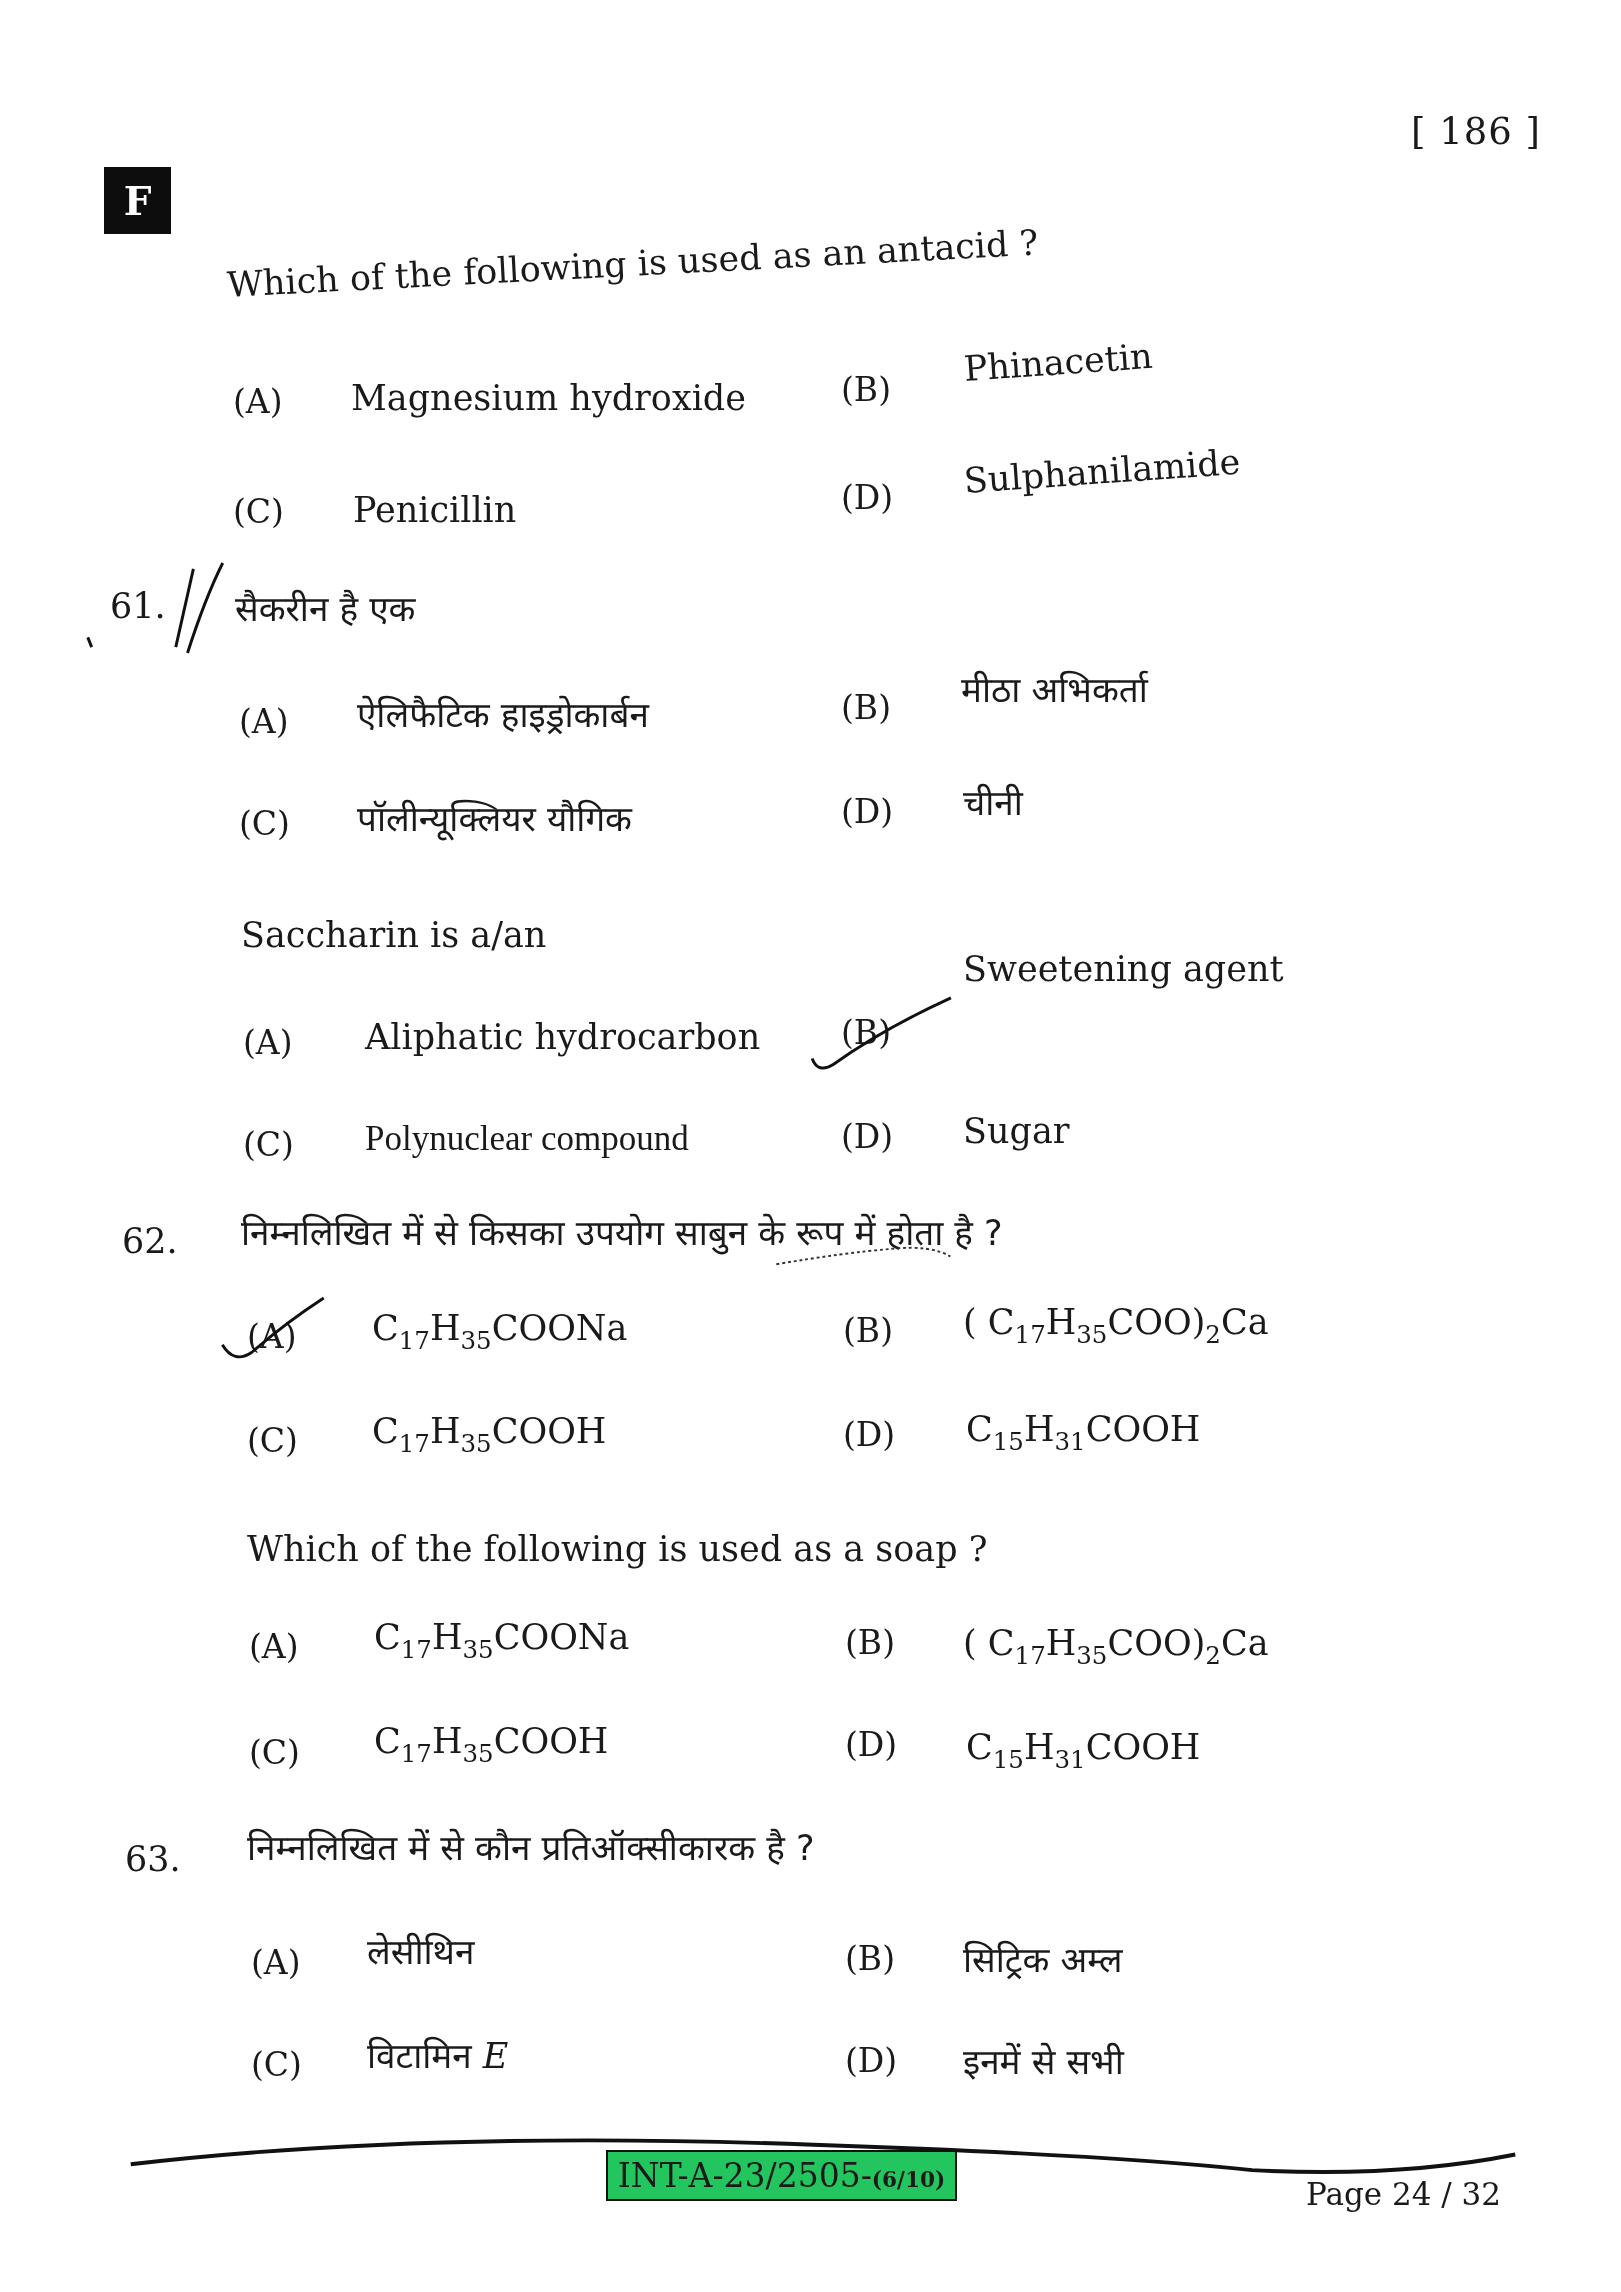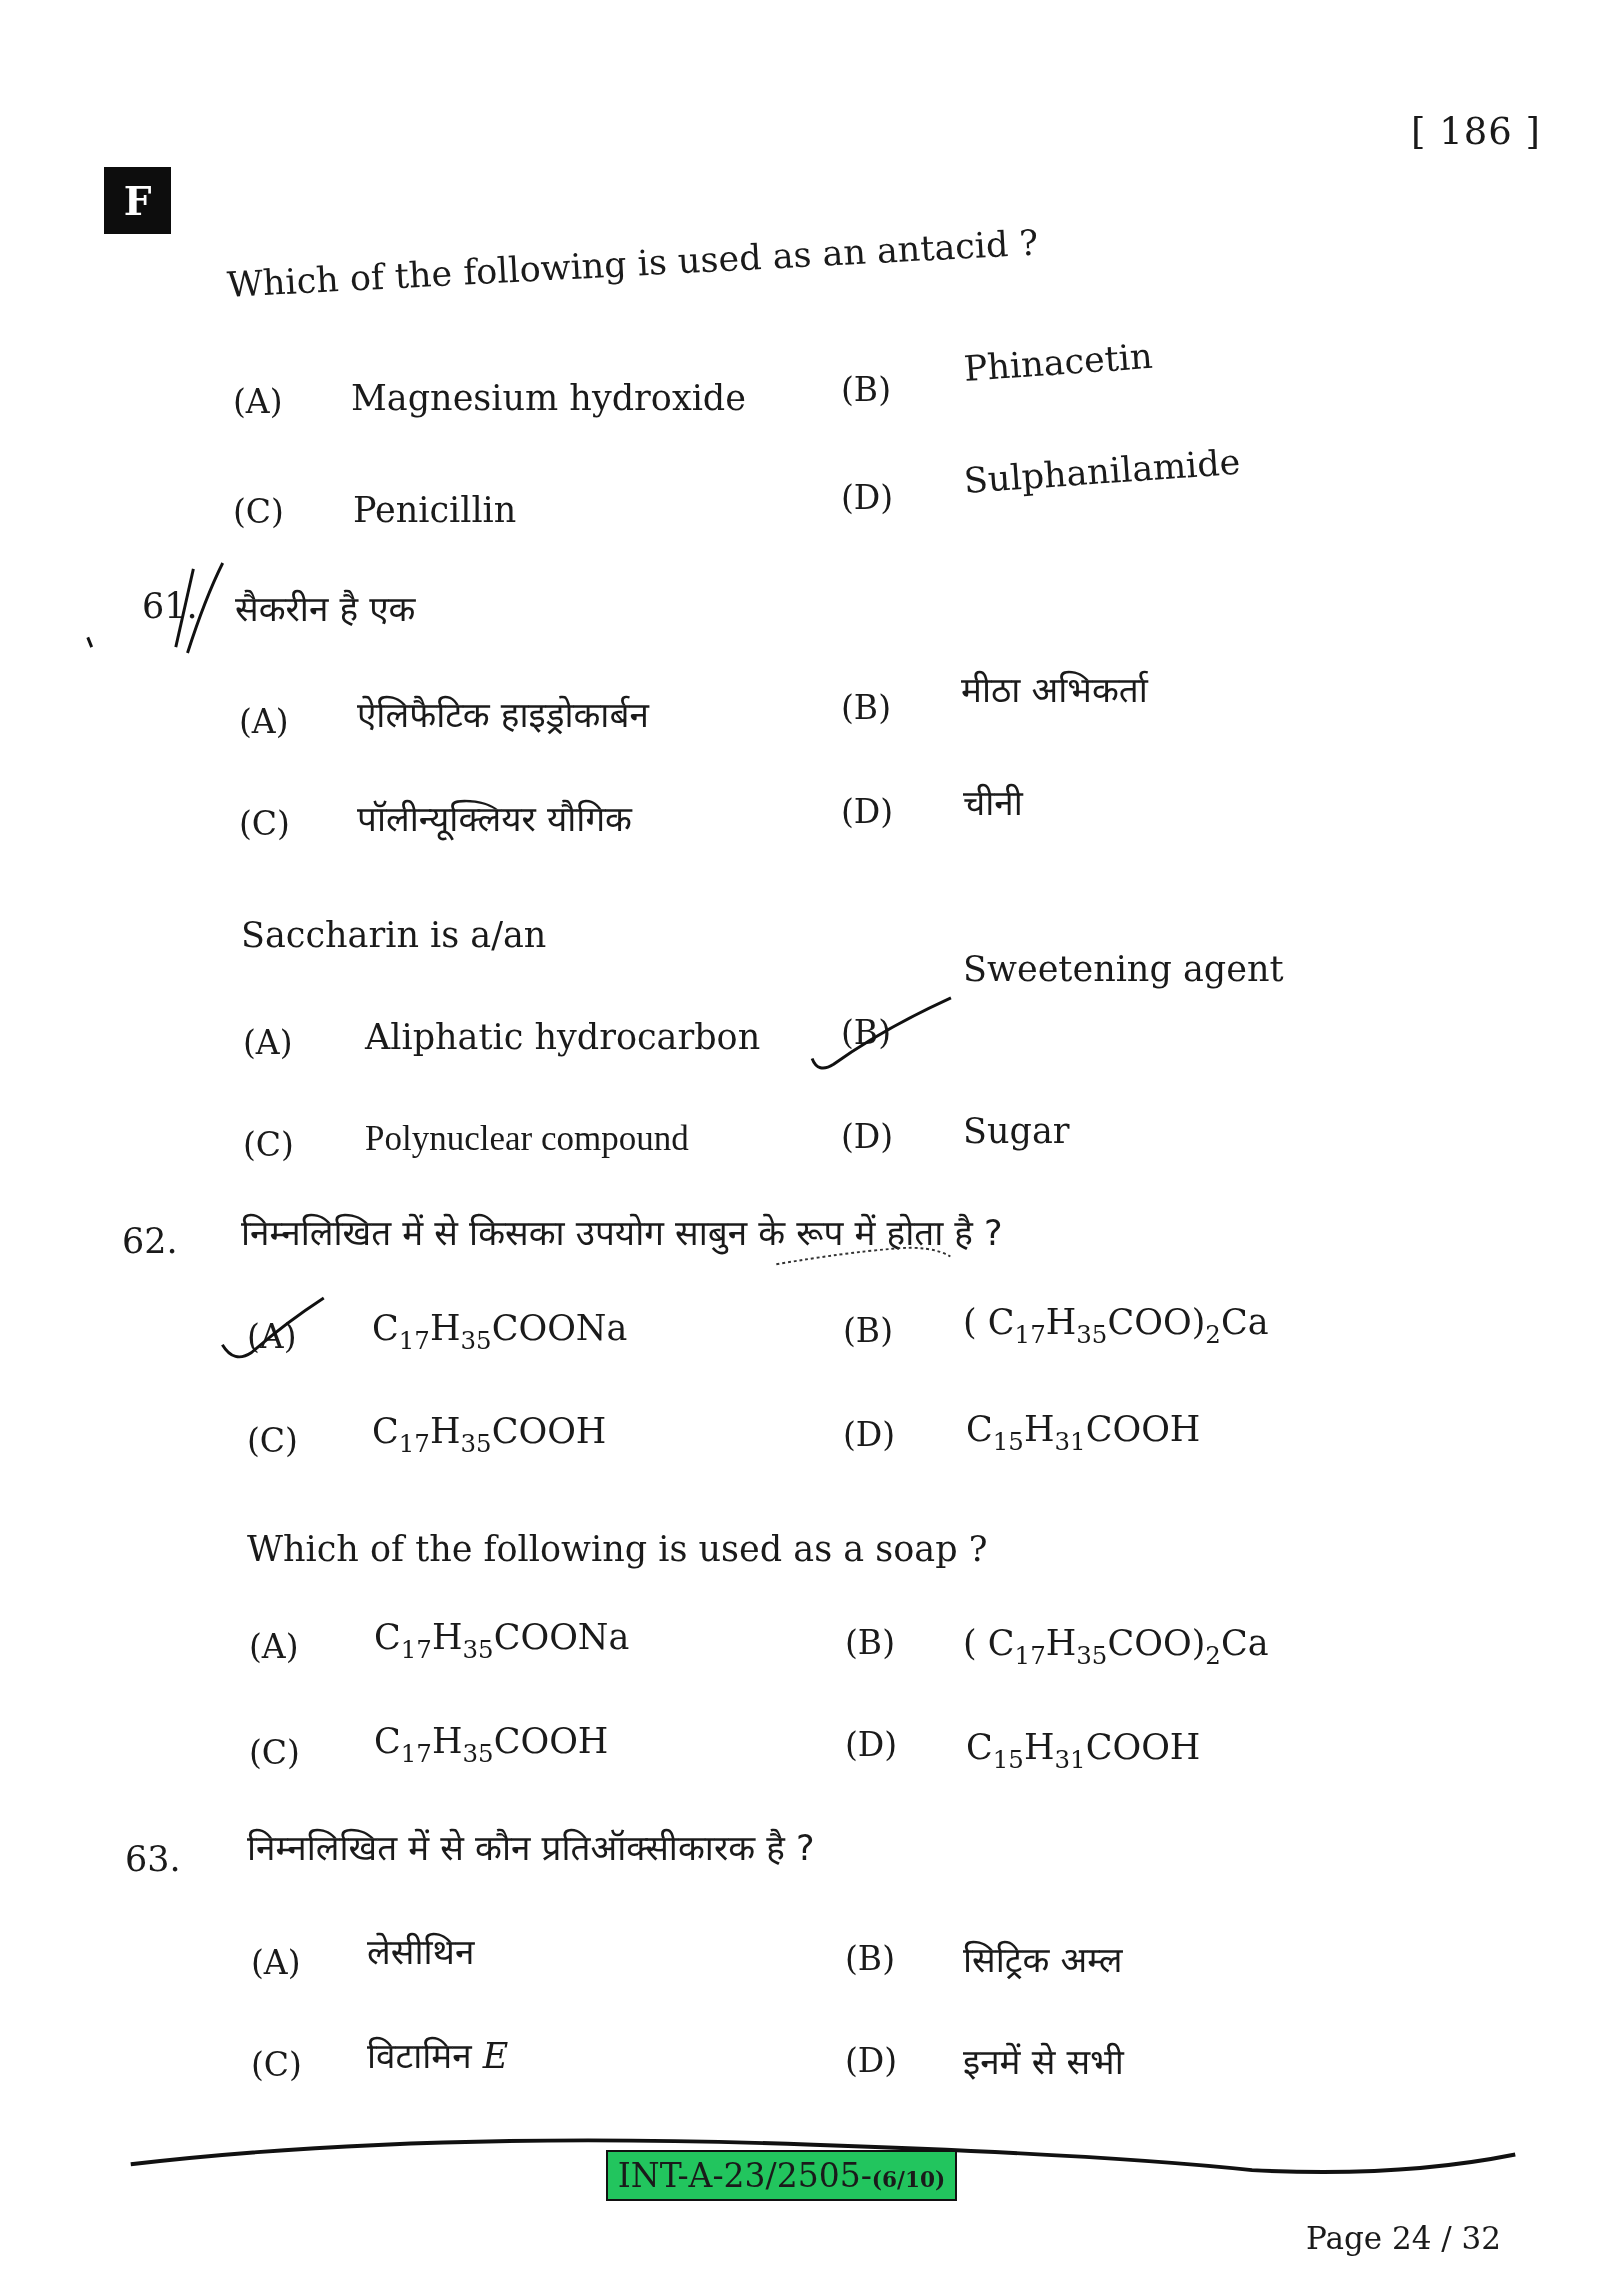--- a/index.html
+++ b/index.html
@@ -11,40 +11,40 @@
              font-weight:bold; font-size:39px; display:flex; align-items:center; justify-content:center; }
   .q-text { font-size:35px; }
   .opt-label { font-size:33px; }
   .opt-text { font-size:35px; }
   .qnum { font-size:35px; }
   .hi { font-family:"DejaVu Sans", sans-serif; font-size:35px; }
   sub { font-size:0.7em; vertical-align:-0.35em; line-height:0; }
   .footer-line { position:absolute; left:127px; top:2135px; width:1392px; height:39px; }
   .code-box { left:606px; top:2150px; border:2.9px solid #111; padding:3.9px 9.8px; font-size:33px; background:#22c55e; }
   .code-box small { font-size:21.6px; font-weight:bold; }
-  .page-footer { left:1306px; top:2176px; font-size:31px;margin-top:44px; }
+  .page-footer { left:1306px; top:2176px; font-size:31px; }
   .tick { position:absolute; }
 </style>
 </head>
 <body>
 
 <div class="abs page-num">[ 186 ]</div>
 <div class="abs set-box">F</div>
 
 <div class="abs q-text" style="left:227px;top:265px;transform:rotate(-3deg);transform-origin:left;">Which of the following is used as an antacid ?</div>
 <div class="abs opt-label" style="left:233px;top:382px;">(A)</div>
 <div class="abs opt-text" style="left:351px;top:378px;">Magnesium hydroxide</div>
 <div class="abs opt-label" style="left:841px;top:370px;">(B)</div>
 <div class="abs opt-text" style="left:964px;top:349px;transform:rotate(-4deg);transform-origin:left;">Phinacetin</div>
 <div class="abs opt-label" style="left:233px;top:492px;">(C)</div>
 <div class="abs opt-text" style="left:353px;top:490px;">Penicillin</div>
 <div class="abs opt-label" style="left:841px;top:478px;">(D)</div>
 <div class="abs opt-text" style="left:964px;top:461px;transform:rotate(-4deg);transform-origin:left;">Sulphanilamide</div>
 
-<div class="abs qnum" style="left:110px;top:586px;margin-left:32px;">61.</div>
+<div class="abs qnum" style="left:110px;top:586px;">61.</div>
 <svg class="tick" style="left:78px;top:559px;" width="176" height="98" viewBox="0 0 180 100">
   <path d="M10 80 L14 90" stroke="#111" stroke-width="3" fill="none"></path>
   <path d="M118 10 L100 90" stroke="#111" stroke-width="3" fill="none"></path>
   <path d="M148 4 Q130 40 112 96" stroke="#111" stroke-width="3" fill="none"></path>
 </svg>
 <div class="abs hi" style="left:235px;top:584px;">सैकरीन है एक</div>
 <div class="abs opt-label" style="left:239px;top:702px;">(A)</div>
 <div class="abs hi" style="left:357px;top:690px;">ऐलिफैटिक हाइड्रोकार्बन</div>
 <div class="abs opt-label" style="left:841px;top:688px;">(B)</div>
 <div class="abs hi" style="left:961px;top:665px;text-align:center;">मीठा अभिकर्ता</div>

